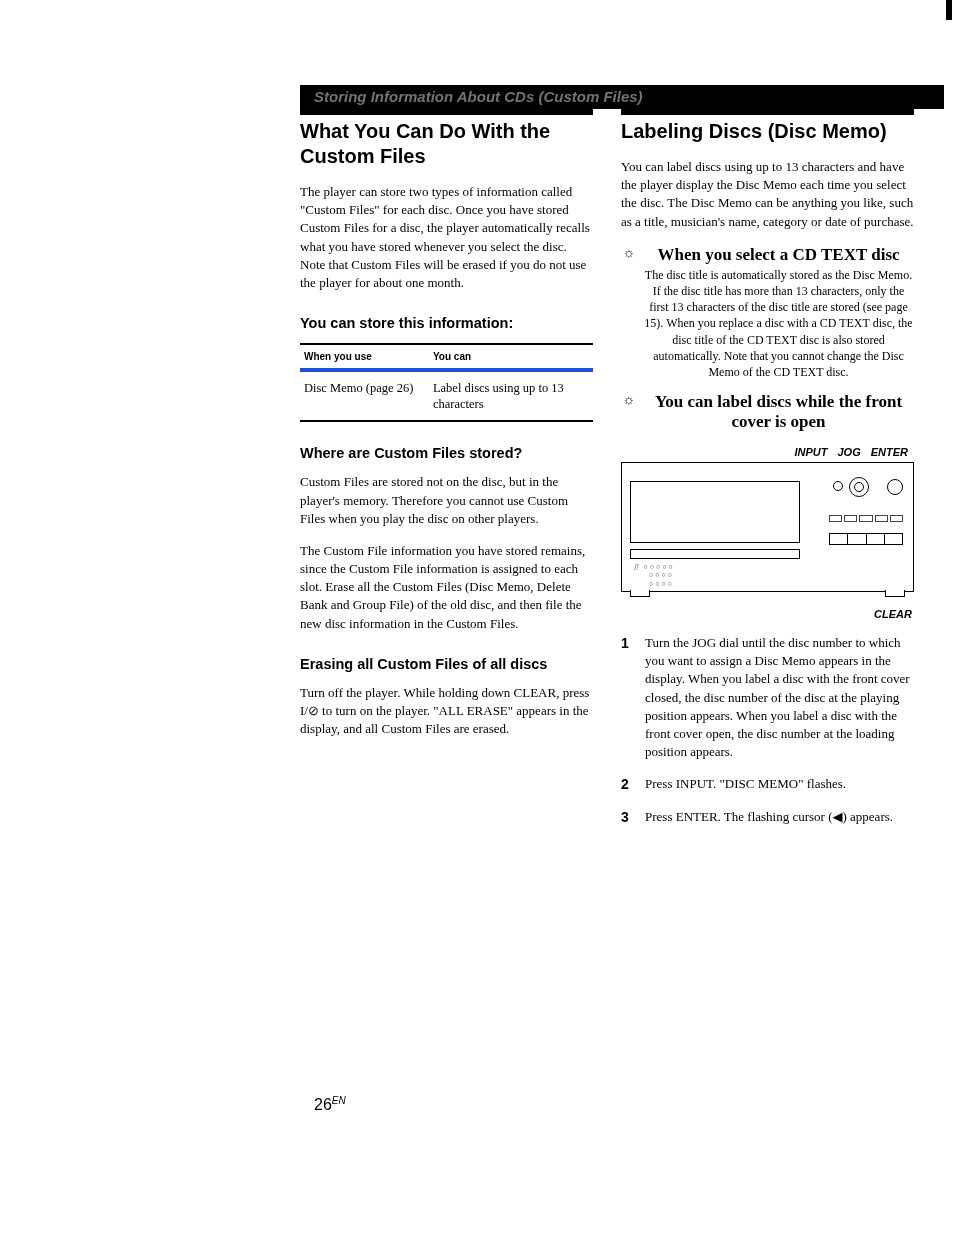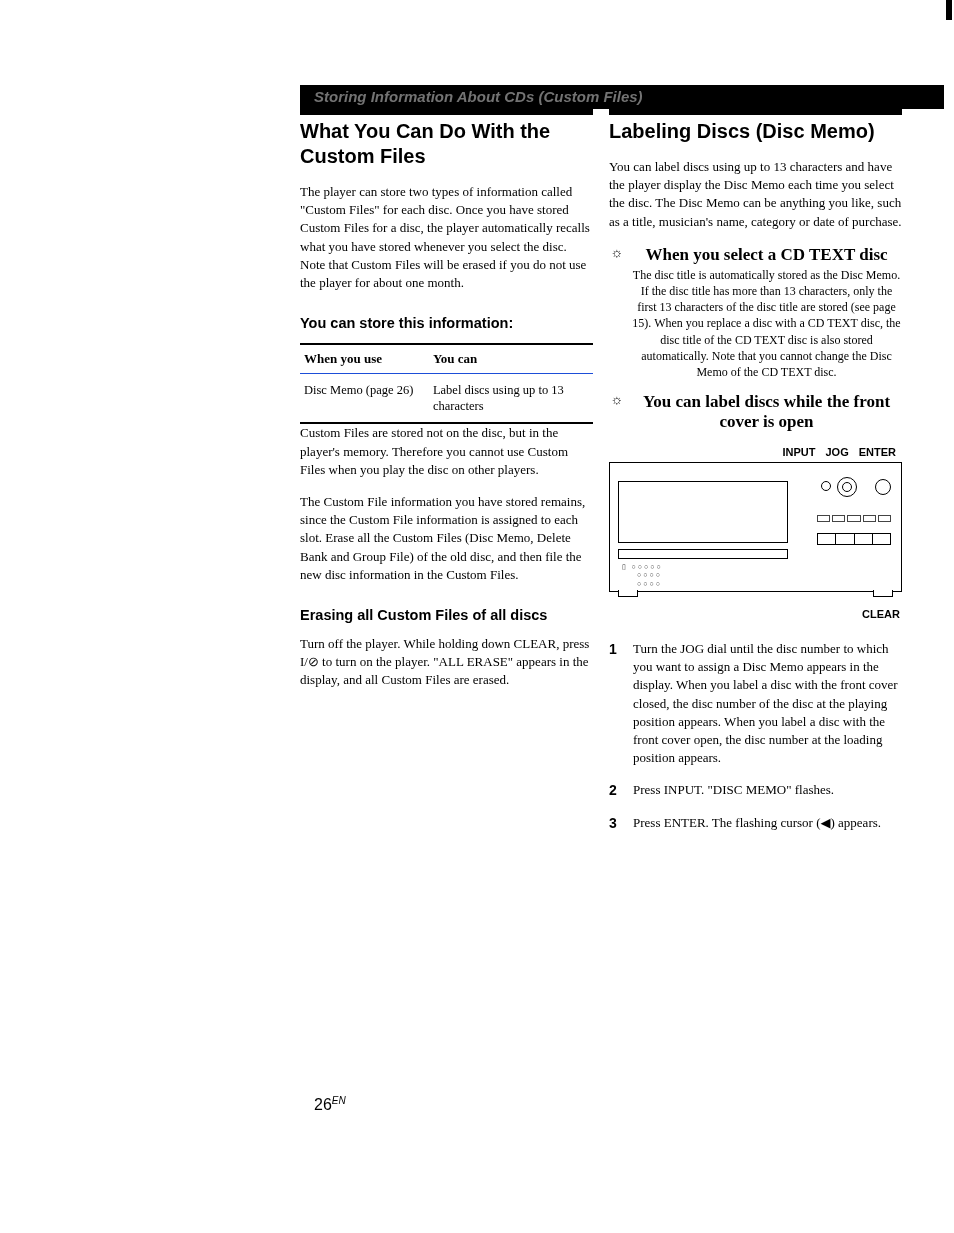--- a/index.html
+++ b/index.html
@@ -33,21 +33,21 @@
       width: 6px;
       height: 20px;
       background: #000;
     }
     .content {
       position: absolute;
       top: 108px;
       left: 300px;
       width: 614px;
       display: flex;
-      gap: 16px;
+      gap: 28px;
     }
     .col {
       width: 293px;
     }
     .rule-bar {
       height: 7px;
       background: #000;
       width: 100%;
       margin-bottom: 4px;
     }
@@ -71,26 +71,26 @@
       margin-top: 22px;
       margin-bottom: 10px;
     }
     table {
       width: 100%;
       border-collapse: collapse;
       font-size: 12.5px;
     }
     thead th {
       border-top: 2px solid #000;
-      border-bottom: 1px solid #1d4ed8;
+      border-bottom: 4px solid #1d4ed8;
       text-align: left;
-      font-family: Liberation Serif, serif;
+      font-family: Liberation Sans, sans-serif;
       font-weight: bold;
       padding: 6px 4px;
-      font-size: 13px;
+      font-size: 10px;
     }
     tbody td {
       border-bottom: 1px solid #000;
       padding: 8px 4px;
       vertical-align: top;
       line-height: 1.3;
     }
     tbody tr:last-child td {
       border-bottom: 2px solid #000;
     }
@@ -115,21 +115,22 @@
       margin-bottom: 2px;
       text-align: center;
     }
     .tip-text {
       font-size: 12px;
       line-height: 1.35;
       text-align: center;
     }
     .diagram {
       width: 100%;
-      margin: 10px 0 20px 0;
+      margin: 10px 0 14px 0;
+      font-style: italic;
     }
     .dlabels {
       display: flex;
       justify-content: flex-end;
       gap: 10px;
       font-family: Arial, sans-serif;
       font-weight: bold;
       font-size: 11px;
       padding-right: 6px;
       margin-bottom: 4px;
@@ -290,20 +291,21 @@
         </tr>
       </thead>
       <tbody>
         <tr>
           <td>Disc Memo (page 26)</td>
           <td>Label discs using up to 13 characters</td>
         </tr>
       </tbody>
     </table>
 
+    <h2>Where are Custom Files stored?</h2>
     <p class="body-text">Custom Files are stored not on the disc, but in the player's memory. Therefore you cannot use Custom Files when you play the disc on other players.</p>
 
     <p class="body-text">The Custom File information you have stored remains, since the Custom File information is assigned to each slot. Erase all the Custom Files (Disc Memo, Delete Bank and Group File) of the old disc, and then file the new disc information in the Custom Files.</p>
 
     <h2>Erasing all Custom Files of all discs</h2>
     <p class="body-text">Turn off the player. While holding down CLEAR, press I/⊘ to turn on the player. "ALL ERASE" appears in the display, and all Custom Files are erased.</p>
   </div>
 
   <div class="col">
     <div class="rule-bar"></div>

